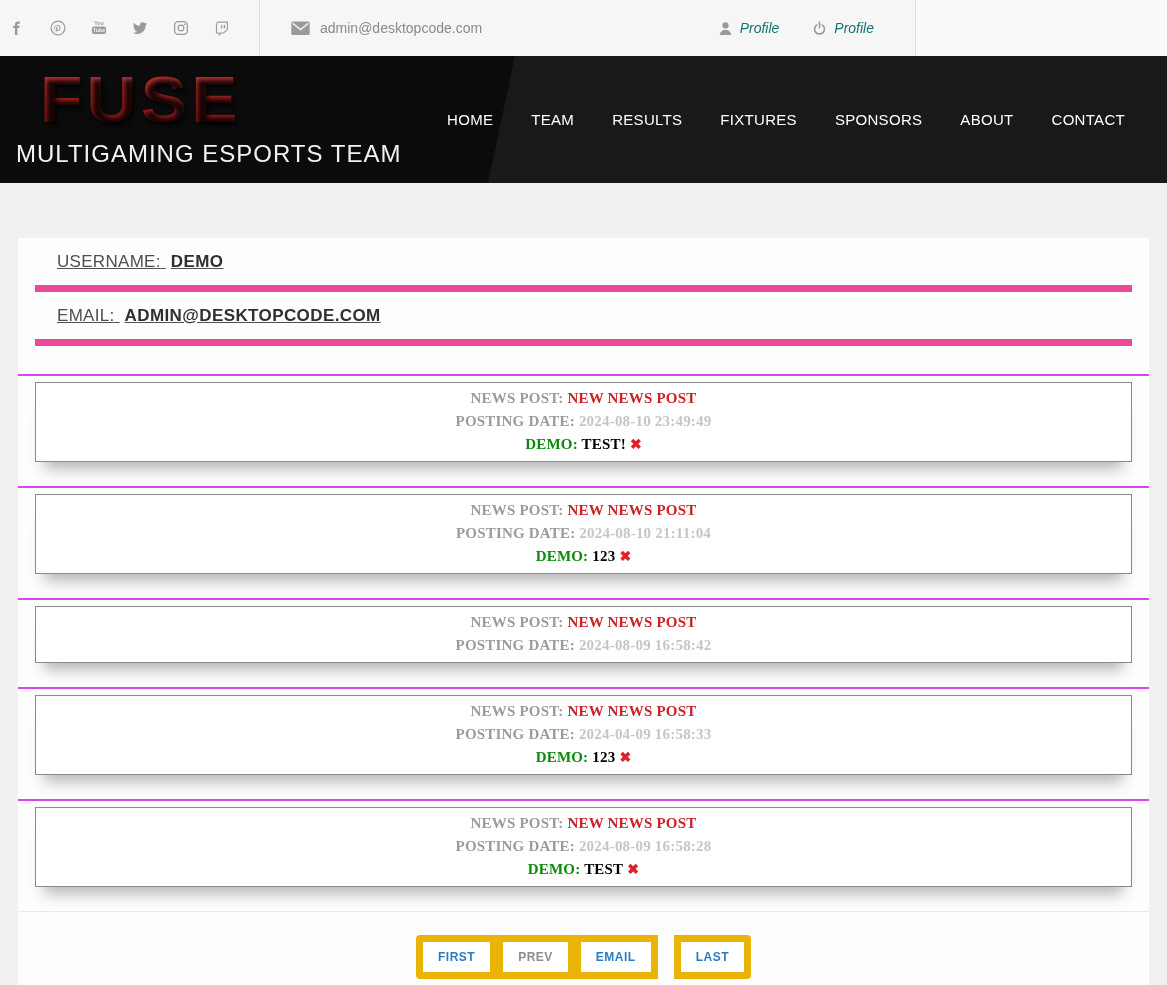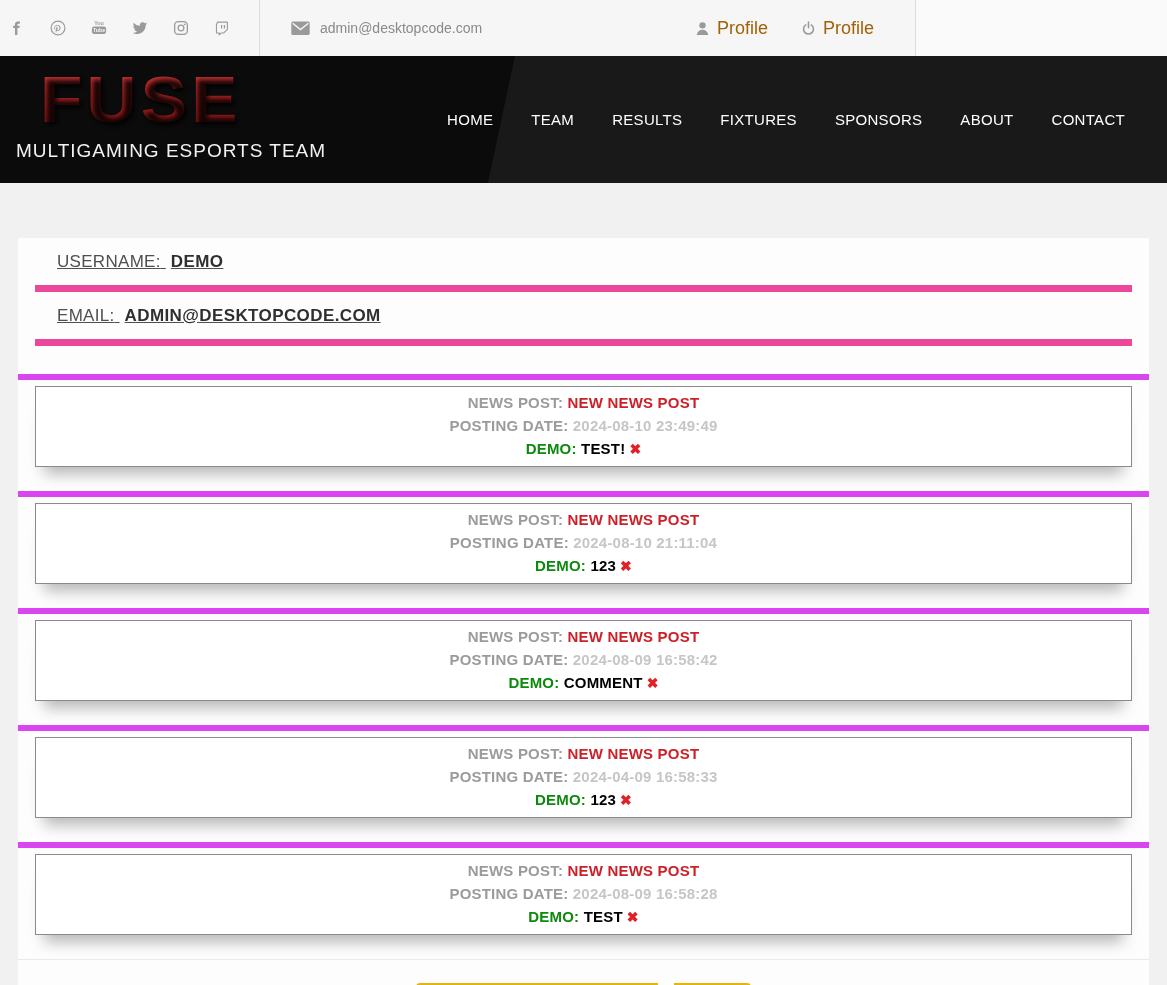--- a/index.html
+++ b/index.html
@@ -10,50 +10,50 @@
   .topbar { height:56px; background:#f6f6f6; display:flex; align-items:center; }
   .social { display:flex; align-items:center; gap:23px; padding:0 28px 0 8px;
             height:100%; border-right:1px solid #ddd; }
   .social a { display:inline-flex; width:18px; height:18px; cursor:pointer; }
   .social svg, .icon-svg { width:100%; height:100%; }
   .email-group { display:flex; align-items:center; gap:9px; margin-left:30px;
                  color:#8a8a8a; font-size:14px; cursor:pointer; }
   .email-group .env { width:21px; height:18px; }
   .account { margin-left:auto; display:flex; align-items:center; gap:32px;
              height:100%; padding-right:41px; border-right:1px solid #ddd; }
-  .account .acct-link { display:flex; align-items:center; gap:6px; color:#a16207;
-             font-size:18px; cursor:pointer; }
+  .account .acct-link { display:flex; align-items:center; gap:6px; color:#0f766e;
+             font-size:14px; cursor:pointer;font-style:italic; }
   .account .acct-ico { width:17px; height:17px; }
   .topbar .tail { width:251px; height:100%; background:#fafafa; }
 
   
   .header { position:relative; height:127px; background:#191919; overflow:hidden;padding-left:28px; }
   .header .diag { position:absolute; top:-10px; left:-60px; width:560px; height:160px;
                   background:#0b0b0b; transform:skewX(-12deg); }
   .brand { position:absolute; left:16px; top:2px; z-index:2; }
   .logo-text { display:inline-block; margin-left:24px; font-size:64px; font-weight:bold;
     letter-spacing:4px; transform:scaleX(1.08); transform-origin:left;
     background:linear-gradient(180deg,#d14444 0%,#b02525 35%,#8e1717 70%,#640d0d 100%);
     -webkit-background-clip:text; background-clip:text; color:transparent;
     text-shadow:2px 3px 4px rgba(0,0,0,.85); line-height:84px; }
-  .tagline { color:#f2f2f2; font-size:19px; letter-spacing:1px; margin-top:-2px; }
+  .tagline { color:#f2f2f2; font-size:24px; letter-spacing:1px; margin-top:-2px; }
   .nav { position:absolute; right:42px; top:0; height:100%; display:flex;
          align-items:center; gap:38px; z-index:2; }
   .nav a { color:#fff; font-size:15px; letter-spacing:.3px; cursor:pointer;
            text-decoration:none; }
 
   
   .main { padding:55px 18px 27px; background:#f1f1f1; }
   .panel { background:#fdfdfd; border-bottom:1px solid #e0e0e0; }
   .profile-row { margin:0 17px; padding:14px 22px 13px; border-bottom:7px solid #ec4899;
                  font-size:17px; color:#4f4f4f; letter-spacing:.3px;text-decoration:underline; }
   .profile-row b { color:#2f2f2f; margin-left:5px; letter-spacing:.4px; }
   .panel-spacer { height:28px; }
 
-  .comment-section { border-top:6px solid #d946ef; padding:6px 17px 24px; }
+  .comment-section { border-top:2px solid #d946ef; padding:6px 17px 24px;font-family:Liberation Serif, serif; }
   .comment-card { border:1px solid #8a8a8a; background:#fff; text-align:center;
     padding:4px 0 5px; box-shadow:0 16px 14px -9px rgba(0,0,0,.28); }
   .comment-card .line { font-size:15px; font-weight:bold; line-height:23px;
                         letter-spacing:.2px; }
   .lbl { color:var(--label-gray,#9b9b9b); }
   .news-link { color:var(--accent-red,#cd2129); text-decoration:none; cursor:pointer; }
   .date-val { color:var(--date-gray,#c6c6c6); }
   .author { color:var(--green,#0d8a0d); }
   .cmt-text { color:#000; }
   .del { color:var(--delete-red,#e02128); cursor:pointer; text-decoration:none;
@@ -186,21 +186,20 @@
         <div class="line"><span class="lbl">NEWS POST:</span> <a class="news-link">NEW NEWS POST</a></div>
         <div class="line"><span class="lbl">POSTING DATE:</span> <span class="date-val">2024-08-10 21:11:04</span></div>
         <div class="line"><span class="author">DEMO:</span> <span class="cmt-text">123</span><a class="del">✖</a></div>
       </div>
     </div>
 
     <div class="comment-section">
       <div class="comment-card">
         <div class="line"><span class="lbl">NEWS POST:</span> <a class="news-link">NEW NEWS POST</a></div>
         <div class="line"><span class="lbl">POSTING DATE:</span> <span class="date-val">2024-08-09 16:58:42</span></div>
-        <div class="line"><span class="author">DEMO:</span> <span class="cmt-text">COMMENT</span><a class="del">✖</a></div>
       </div>
     </div>
 
     <div class="comment-section">
       <div class="comment-card">
         <div class="line"><span class="lbl">NEWS POST:</span> <a class="news-link">NEW NEWS POST</a></div>
         <div class="line"><span class="lbl">POSTING DATE:</span> <span class="date-val">2024-04-09 16:58:33</span></div>
         <div class="line"><span class="author">DEMO:</span> <span class="cmt-text">123</span><a class="del">✖</a></div>
       </div>
     </div>

